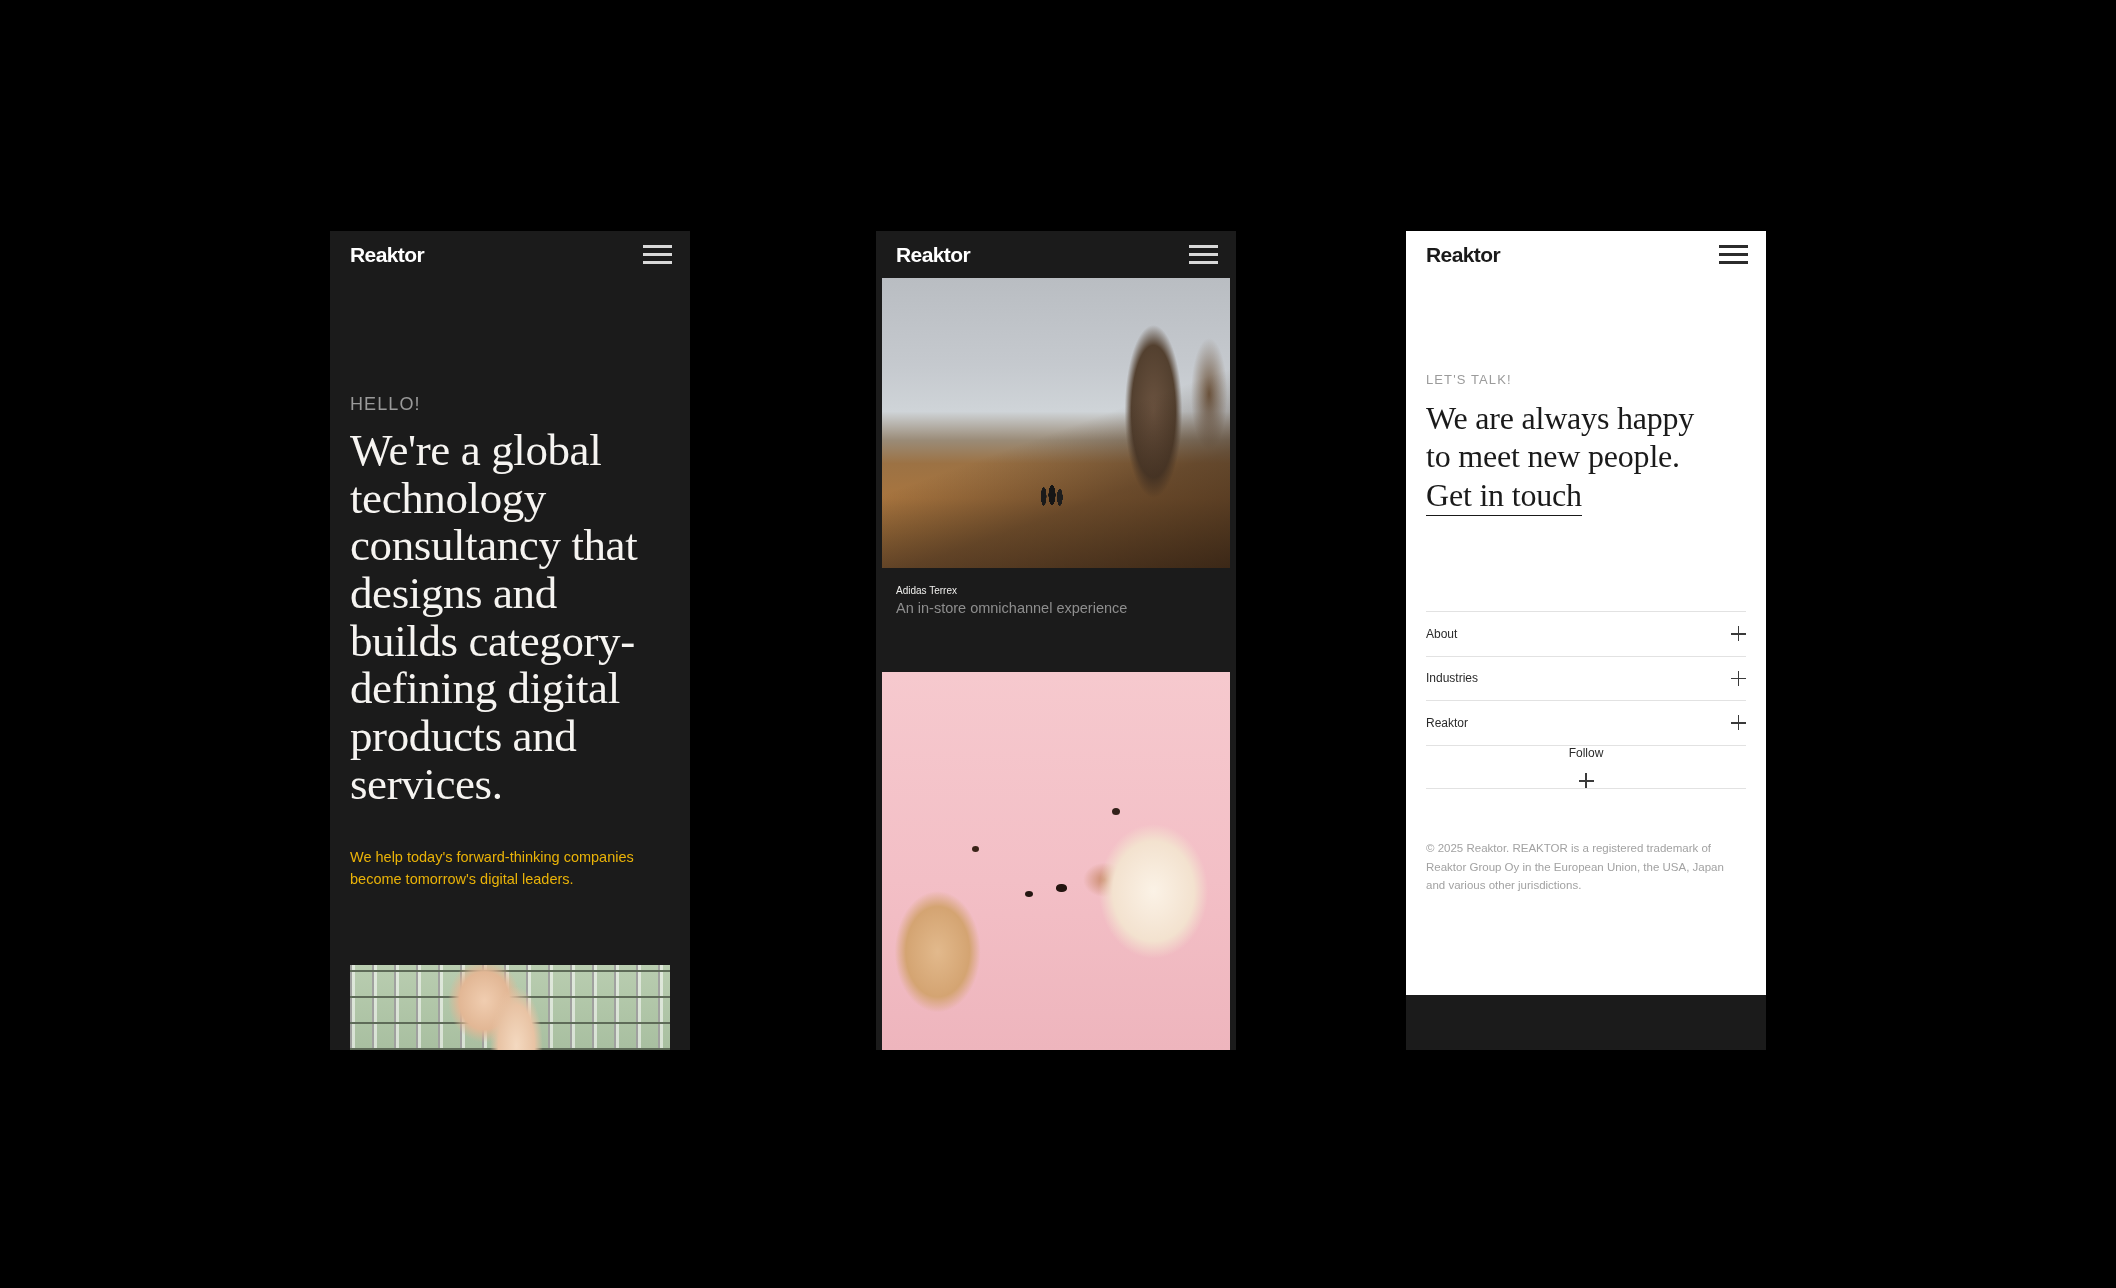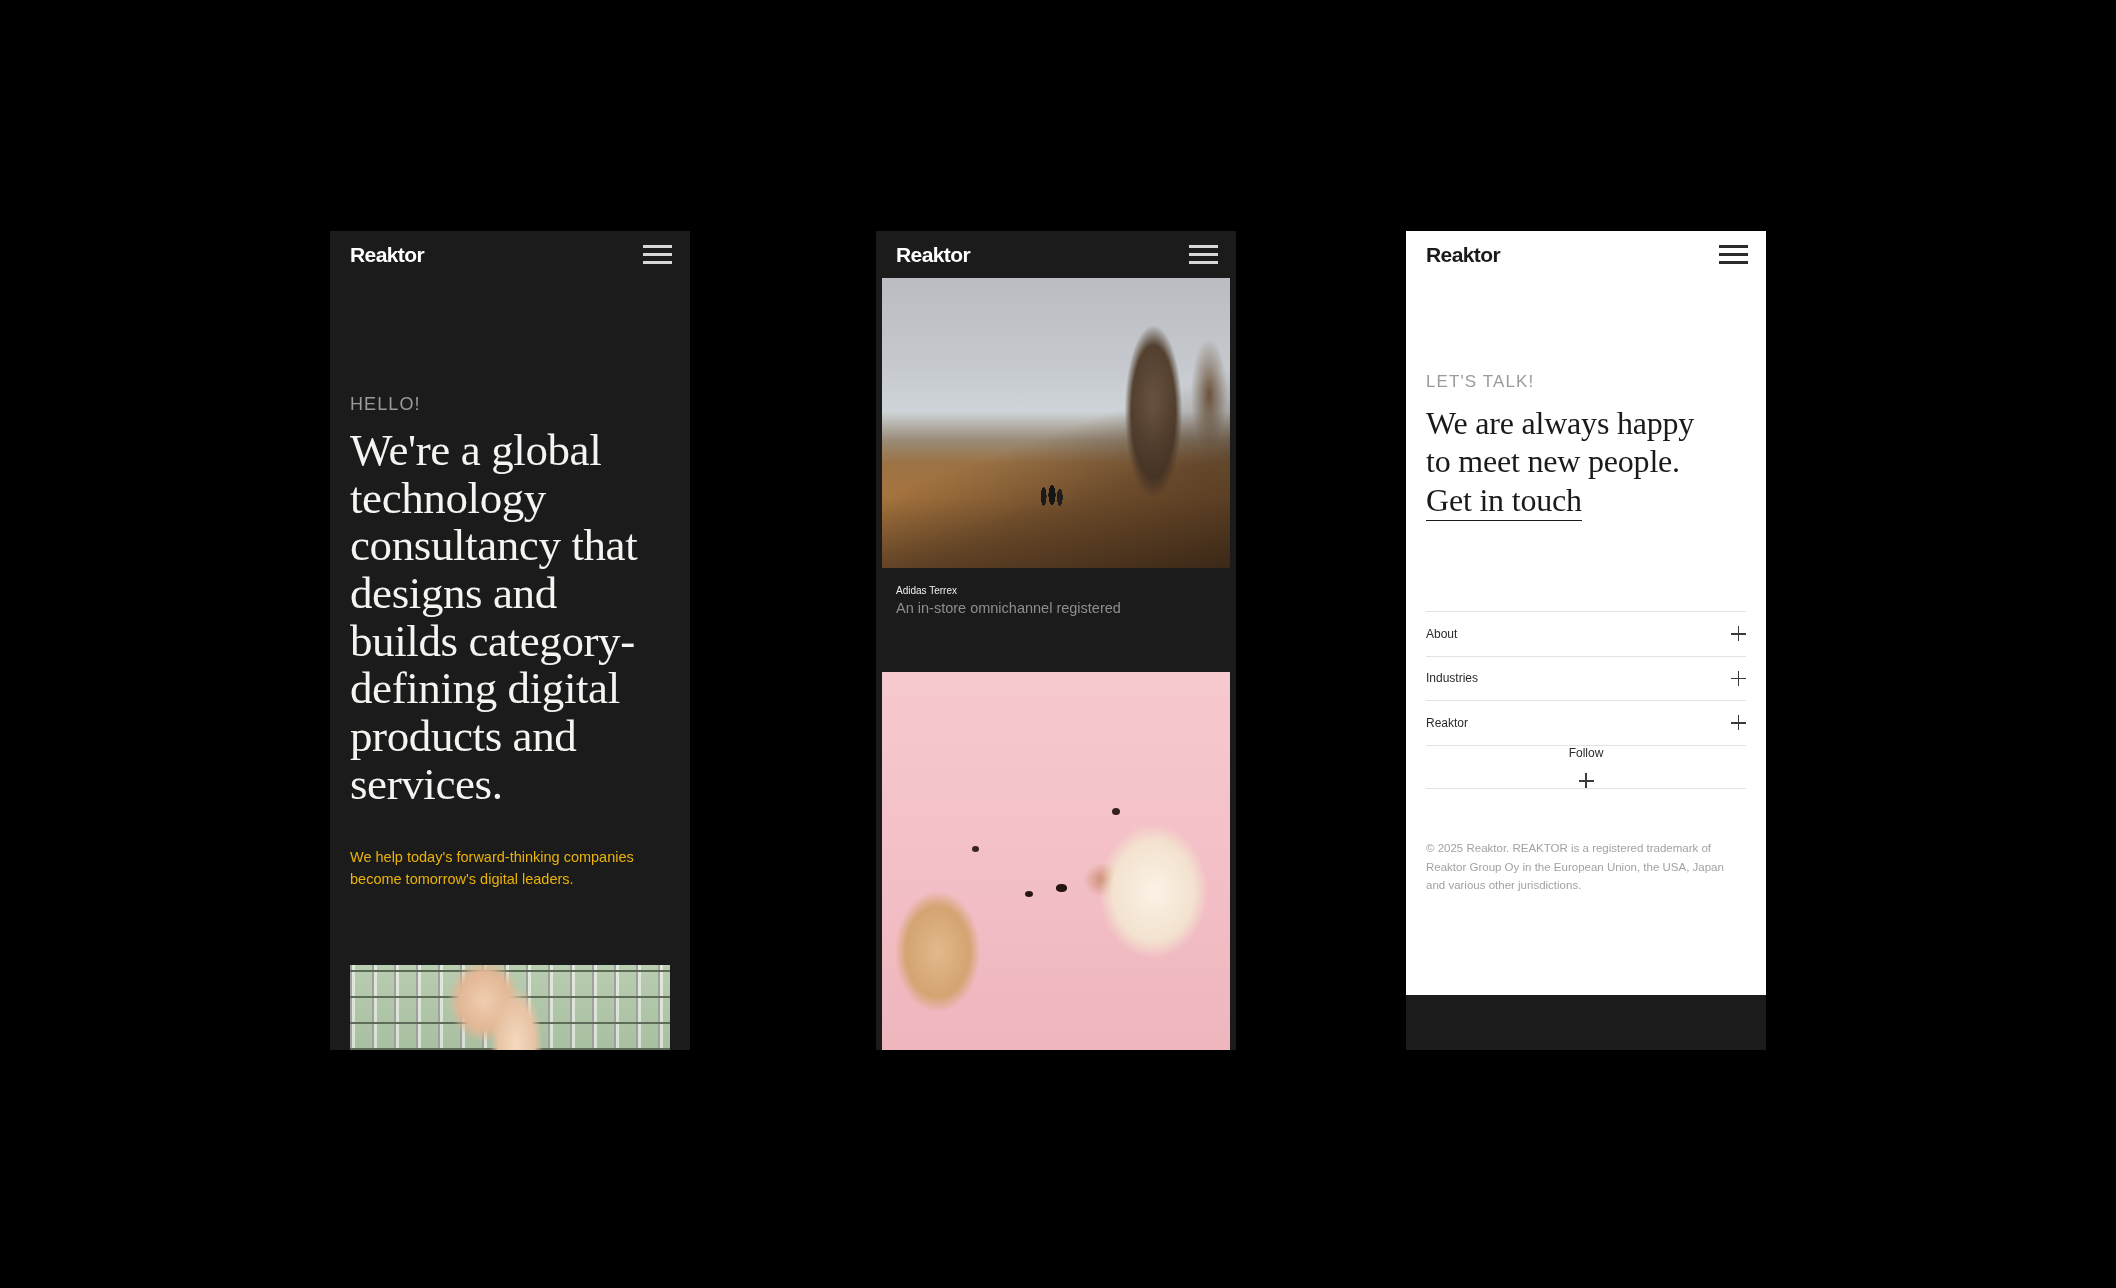--- a/index.html
+++ b/index.html
@@ -148,21 +148,21 @@
 
   
   .panel{
     position:absolute;
     left:0; top:0; right:0;
     height:764px;
     background:#ffffff;
   }
   .contact-body{ padding:0 20px; }
   .contact-eyebrow{
-    font-size:17px;
+    font-size:13px;
     letter-spacing:1.1px;
     color:#9b9b9b;
     padding-top:94px;
   }
   .contact-head{
     font-family:"Liberation Serif", serif;
     font-size:32px;
     line-height:1.2;
     color:#1a1a1a;
     margin-top:12px;
@@ -247,21 +247,21 @@
         <span></span>
       </div>
     </div>
 
     <div class="photo" id="photo-mountain">
       <div class="hikers"></div>
     </div>
 
     <div class="caption">
       <div class="cap-title">Adidas Terrex</div>
-      <div class="cap-sub">An in-store omnichannel registered</div>
+      <div class="cap-sub">An in-store omnichannel experience</div>
     </div>
 
     <div class="photo" id="photo-dogs">
       <div class="dog-l-eye"></div>
       <div class="dog-l-nose"></div>
       <div class="dog-r-eye"></div>
       <div class="dog-r-nose"></div>
     </div>
   </div>
 

